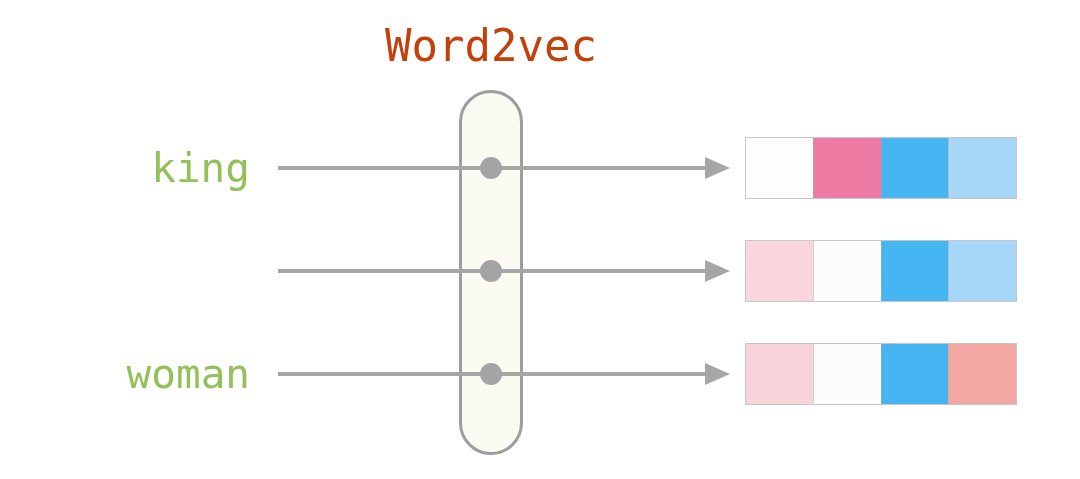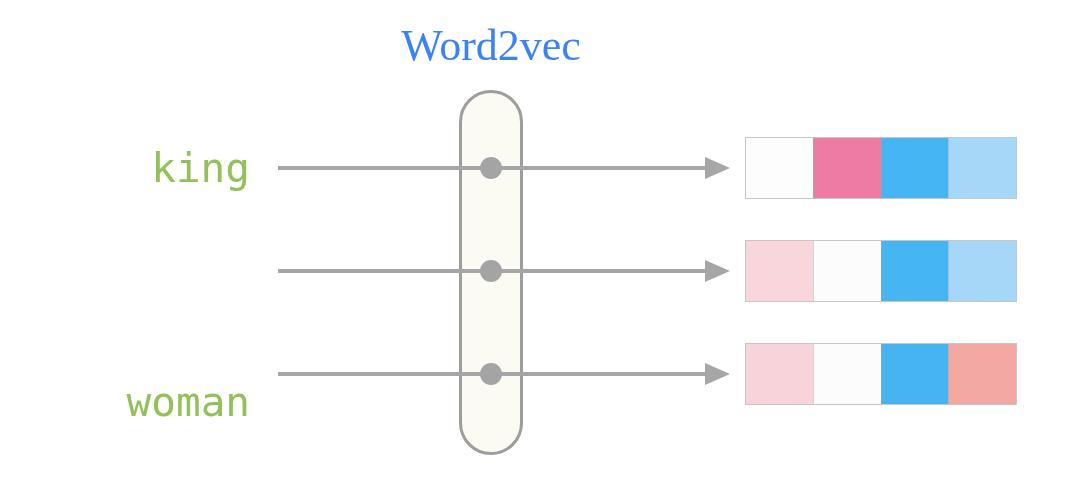--- a/index.html
+++ b/index.html
@@ -76,21 +76,21 @@
     box-sizing:border-box;
   }
   .cell{flex:1 1 0;}
   .cell + .cell{border-left:1px solid rgba(170,170,170,0.5);}
 </style>
 </head>
 <body>
 
 <div class="canvas">
 
-  <div class="title" style="color: #3b82f6; font-family: Liberation Serif, serif;">Word2vec</div>
+  <div class="title" style="color: #c2410c;">Word2vec</div>
 
   <div class="encoder" style="background: rgb(251, 250, 243);"></div>
 
   <div class="row row-0">
     <div class="word" style="color: rgb(147, 193, 89);">king</div>
     <svg class="arrow" width="452" height="62" viewBox="0 0 452 62" style="color: rgb(166, 166, 166);">
       <line x1="0" y1="31" x2="430" y2="31" stroke="currentColor" stroke-width="4"></line>
       <polygon points="427,20 427,42 452,31" fill="currentColor"></polygon>
     </svg>
     <div class="node" style="background: rgb(164, 164, 164);"></div>
@@ -110,21 +110,21 @@
     <div class="node" style="background: rgb(164, 164, 164);"></div>
     <div class="vector">
       <div class="cell" style="background: rgb(249, 214, 220);"></div>
       <div class="cell" style="background: rgb(252, 252, 252);"></div>
       <div class="cell" style="background: rgb(69, 182, 242);"></div>
       <div class="cell" style="background: rgb(166, 215, 249);"></div>
     </div>
   </div>
 
   <div class="row row-2">
-    <div class="word" style="color: rgb(147, 193, 89); margin-top: 28px;">woman</div>
+    <div class="word" style="color: rgb(147, 193, 89);">woman</div>
     <svg class="arrow" width="452" height="62" viewBox="0 0 452 62" style="color: rgb(166, 166, 166);">
       <line x1="0" y1="31" x2="430" y2="31" stroke="currentColor" stroke-width="4"></line>
       <polygon points="427,20 427,42 452,31" fill="currentColor"></polygon>
     </svg>
     <div class="node" style="background: rgb(164, 164, 164);"></div>
     <div class="vector">
       <div class="cell" style="background: rgb(248, 212, 218);"></div>
       <div class="cell" style="background: rgb(252, 252, 252);"></div>
       <div class="cell" style="background: rgb(69, 180, 241);"></div>
       <div class="cell" style="background: rgb(244, 168, 164);"></div>

